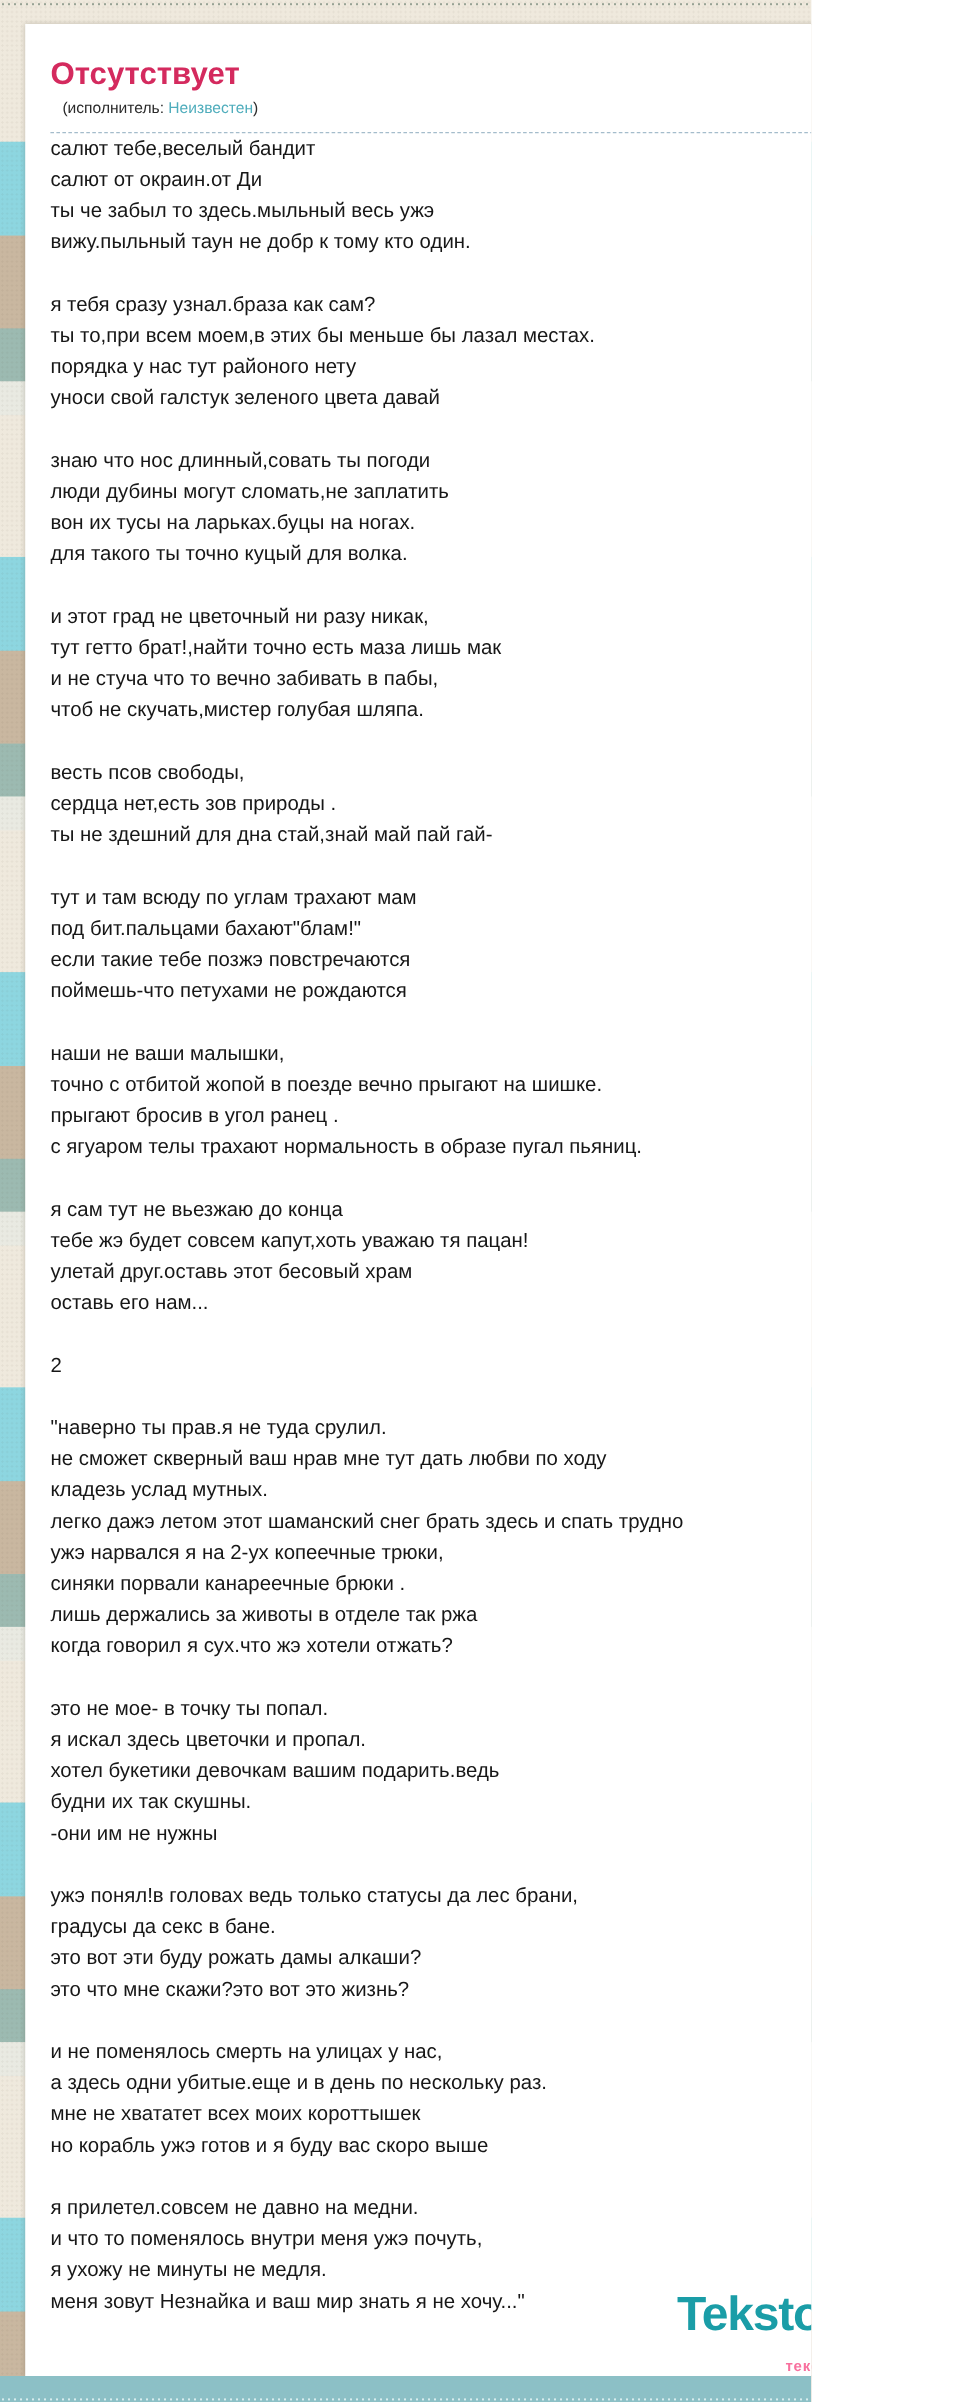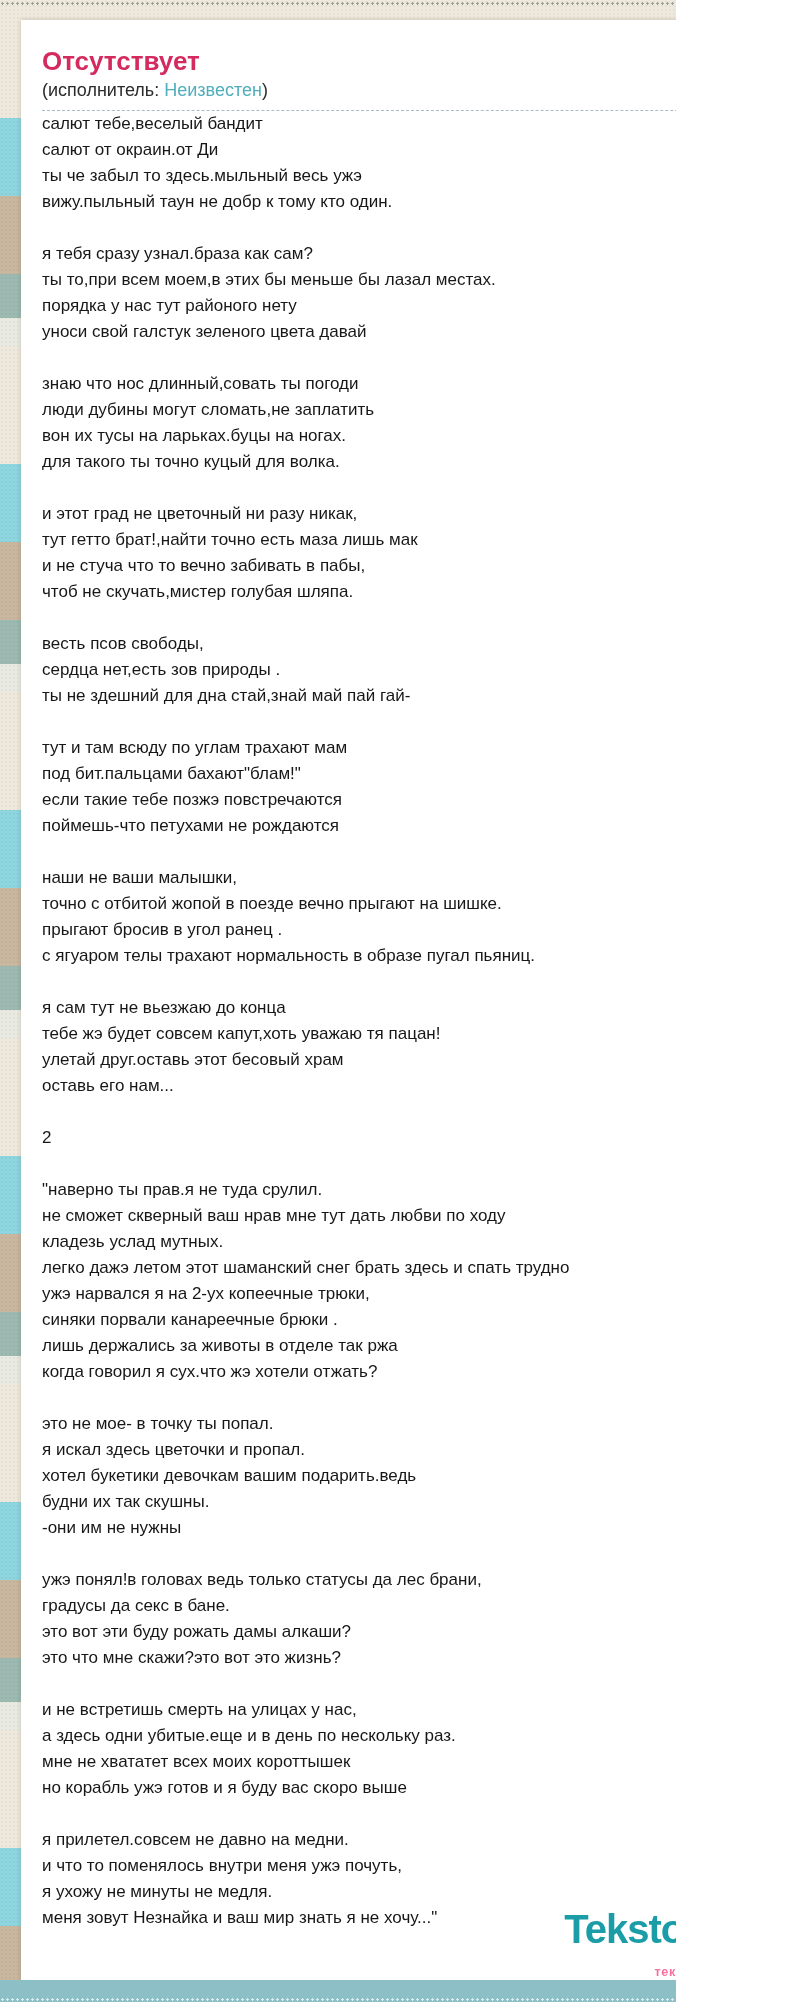--- a/index.html
+++ b/index.html
@@ -46,23 +46,24 @@
   h1.title {
     margin: 12px 0 0 0;
     font-size: 26px;
     line-height: 30px;
     font-weight: bold;
     color: var(--title, #d42a5e);
   }
 
   .subtitle {
     margin-top: 3px;
-    font-size: 18px;
+    font-size: 13px;
     line-height: 22px;
     color: #2b2b2b;
+    margin-left: 10px;
   }
   .artist-link {
     color: var(--link, #4fadbc);
     text-decoration: none;
     cursor: pointer;
   }
 
   .divider {
     margin-top: 9px;
     border-bottom: 1px dashed #a4bccb;
@@ -201,21 +202,21 @@
           <div class="line">будни их так скушны.</div>
           <div class="line">-они им не нужны</div>
         </div>
         <div class="stanza">
           <div class="line">ужэ понял!в головах ведь только статусы да лес брани,</div>
           <div class="line">градусы да секс в бане.</div>
           <div class="line">это вот эти буду рожать дамы алкаши?</div>
           <div class="line">это что мне скажи?это вот это жизнь?</div>
         </div>
         <div class="stanza">
-          <div class="line">и не встретишь смерть на улицах у нас,</div>
+          <div class="line">и не поменялось смерть на улицах у нас,</div>
           <div class="line">а здесь одни убитые.еще и в день по нескольку раз.</div>
           <div class="line">мне не хвататет всех моих короттышек</div>
           <div class="line">но корабль ужэ готов и я буду вас скоро выше</div>
         </div>
         <div class="stanza">
           <div class="line">я прилетел.совсем не давно на медни.</div>
           <div class="line">и что то поменялось внутри меня ужэ почуть,</div>
           <div class="line">я ухожу не минуты не медля.</div>
           <div class="line">меня зовут Незнайка и ваш мир знать я не хочу..."</div>
         </div>

